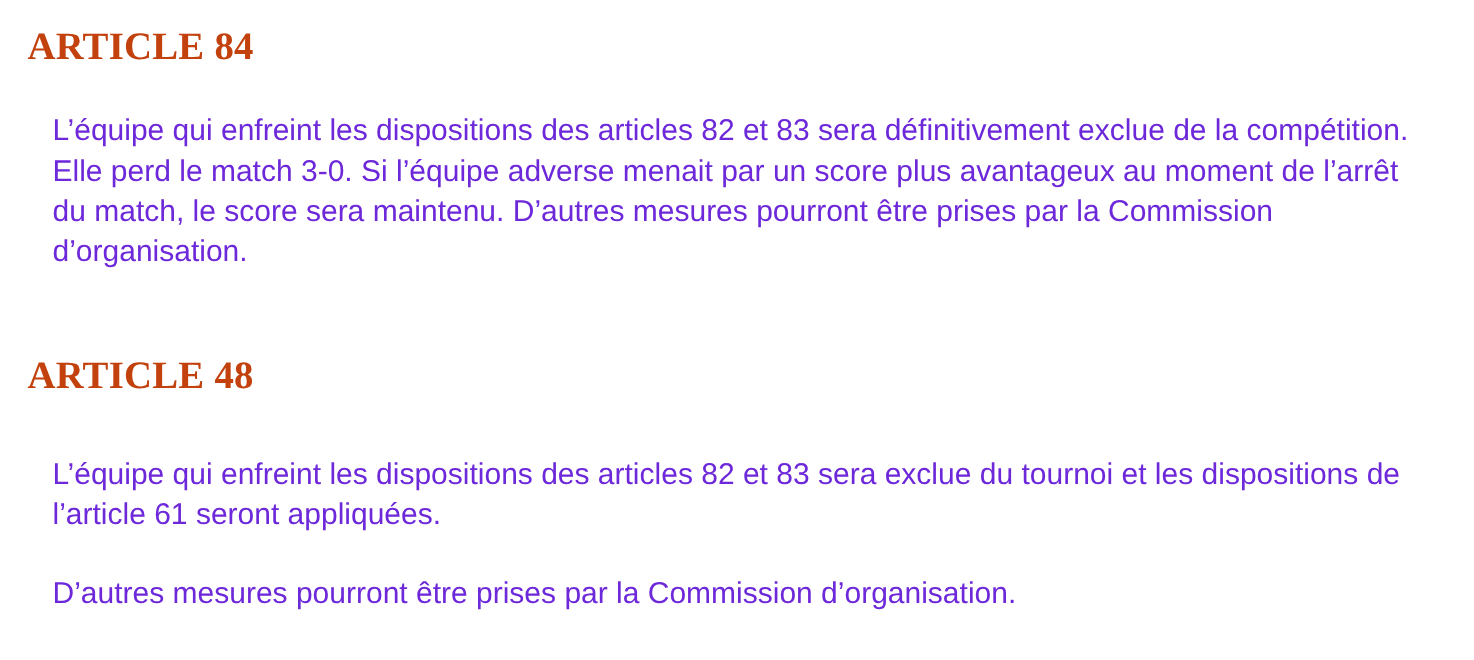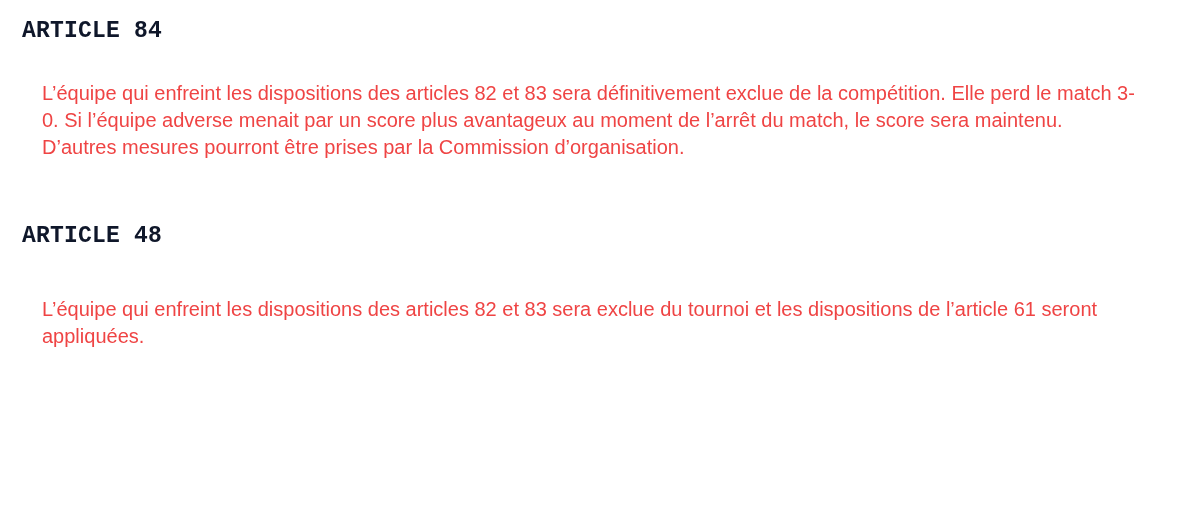--- a/index.html
+++ b/index.html
@@ -18,33 +18,33 @@
     position: relative;
     width: 1179px;
     height: 528px;
     box-sizing: border-box;
     padding: 18px 40px 0 22px;
   }
   .article-block {
     margin-bottom: 0;
   }
   .article-heading {
-    color: #0f172a;
-    font-family: Liberation Mono, monospace;
+    color: #c2410c;
+    font-family: Liberation Serif, serif;
     font-weight: bold;
-    font-size: 23px;
+    font-size: 31px;
     letter-spacing: 0.2px;
     margin: 0 0 6px 0;
     line-height: 1.2;
   }
   .article-body {
     margin: 0 0 0 20px;
-    font-size: 20px;
+    font-size: 24px;
     line-height: 1.35;
-    color: #ef4444;
+    color: #6d28d9;
     max-width: 1112px;
   }
   .article-body p {
     margin: 0;
   }
   .spacer-lg { height: 62px; }
   .spacer-md { height: 40px; }
   .spacer-sm { height: 28px; }
   .gap-para { height: 30px; }
 </style>
@@ -62,16 +62,17 @@
   </div>
 
   <div class="spacer-lg"></div>
 
   <div class="article-block">
     <h2 class="article-heading">ARTICLE 48</h2>
     <div class="spacer-md"></div>
     <div class="article-body">
       <p>L’équipe qui enfreint les dispositions des articles 82 et 83 sera exclue du tournoi et les dispositions de l’article 61 seront appliquées.</p>
       <div class="gap-para"></div>
+      <p>D’autres mesures pourront être prises par la Commission d’organisation.</p>
     </div>
   </div>
 
 </div>
 
 </body></html>

